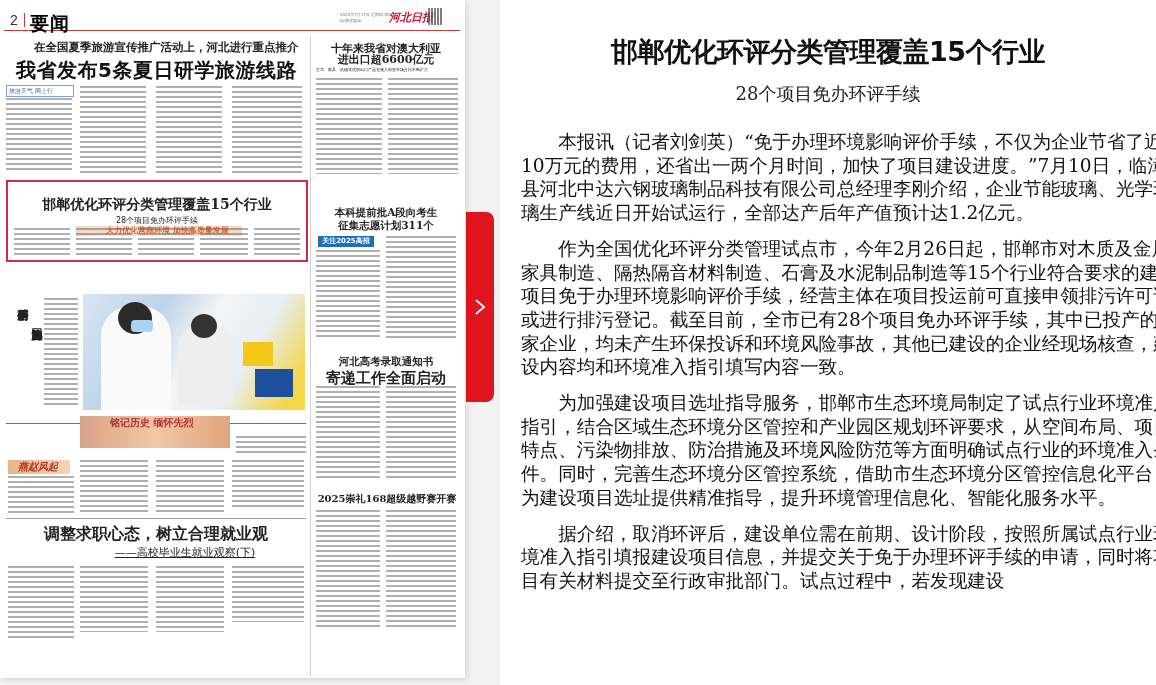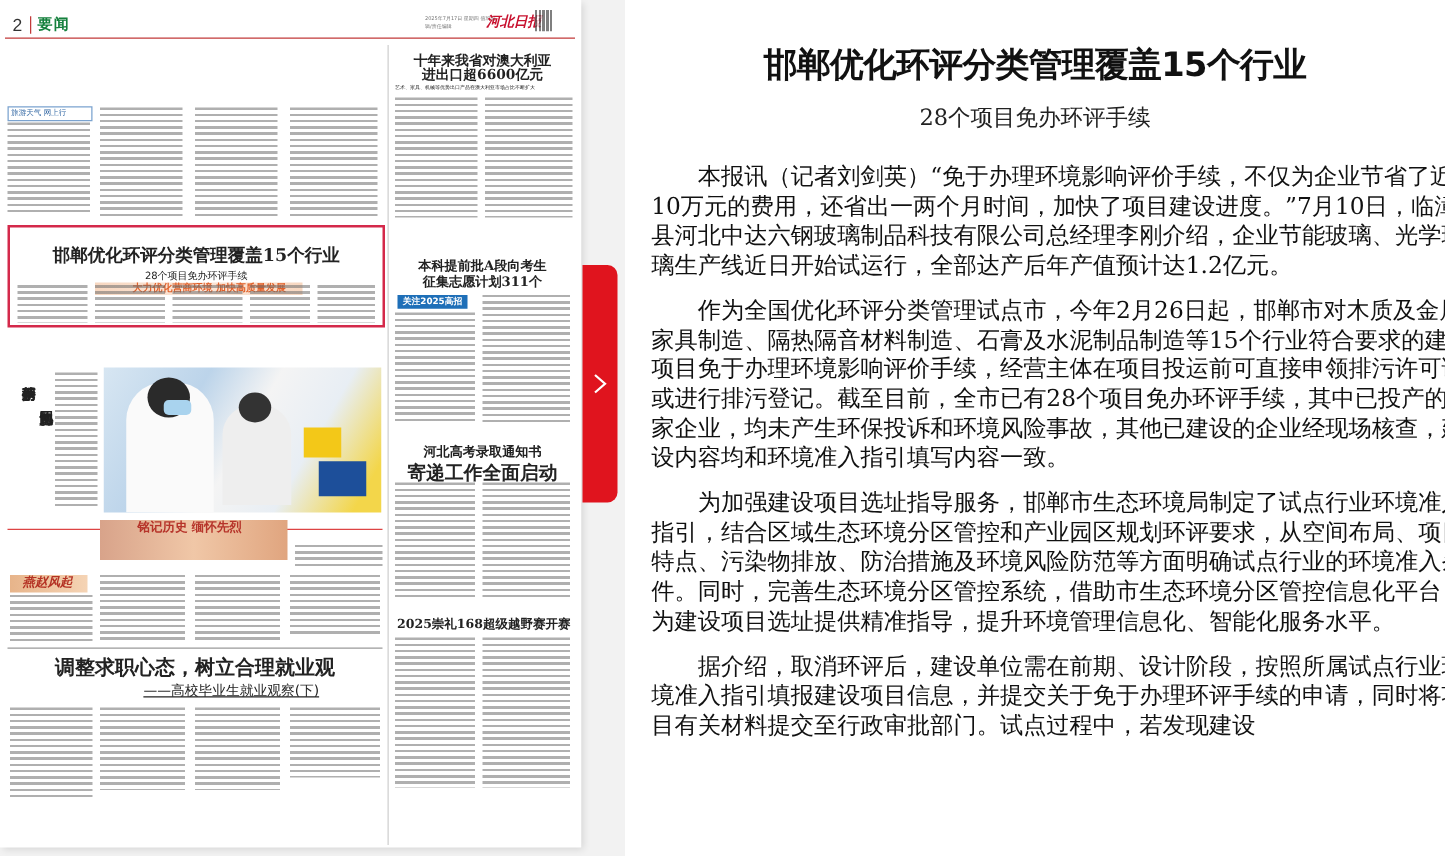--- a/index.html
+++ b/index.html
@@ -2,21 +2,21 @@
 <html><head>
 <meta charset="utf-8">
 <style>
   html,body{margin:0;padding:0;}
   body{width:1156px;height:685px;background:#f2f2f2;position:relative;overflow:hidden;font-family:"DejaVu Sans","Liberation Sans",sans-serif;}
   
   .paper{position:absolute;left:0;top:0;width:465px;height:678px;background:#ffffff;box-shadow:2px 2px 6px rgba(0,0,0,0.12);overflow:hidden;}
   .masthead{position:absolute;left:4px;top:8px;width:456px;height:22px;border-bottom:1px solid #c23a3a;}
   .page-num{position:absolute;left:6px;top:4px;font-size:14px;color:#333;font-family:"Liberation Sans",sans-serif;}
   .page-sep{position:absolute;left:20px;top:5px;width:1px;height:14px;background:#c23a3a;}
-  .section-name{position:absolute;left:26px;top:3px;font-size:12px;font-weight:bold;color:#15803d;font-family:"DejaVu Sans",sans-serif;letter-spacing:1px;text-align:center;}
+  .section-name{position:absolute;left:26px;top:3px;font-size:19px;font-weight:bold;color:#000000;font-family:"DejaVu Sans",sans-serif;letter-spacing:1px;text-align:center;}
   .mast-date{position:absolute;left:336px;top:4px;font-size:4px;color:#777;line-height:6px;width:60px;}
   .mast-logo{position:absolute;left:385px;top:2px;font-size:11px;color:#c8102e;font-weight:bold;font-style:italic;font-family:"DejaVu Serif",serif;}
   .qr{position:absolute;left:424px;top:0px;width:15px;height:17px;background:repeating-linear-gradient(90deg,#555 0 2px,#fff 2px 3px),#fff;opacity:.75;}
   .tx{position:absolute;background:repeating-linear-gradient(180deg,rgba(110,110,110,.55) 0 2px,transparent 2px 5px);}
   .kicker{position:absolute;font-family:"DejaVu Serif",serif;font-weight:bold;color:#222;}
   .h-main{position:absolute;font-family:"DejaVu Sans",sans-serif;font-weight:bold;color:#111;}
   .sub-h{position:absolute;font-family:"DejaVu Serif",serif;font-weight:bold;color:#222;text-align:center;}
   .hl-box{position:absolute;left:6px;top:180px;width:302px;height:82px;border:2px solid #d4294a;box-sizing:border-box;}
   .banner{position:absolute;left:68px;top:-1px;width:166px;height:10px;background:linear-gradient(90deg,#f7d7c0,#fbe6d8,#f7d7c0);margin-top:45px;}
   .banner-text{position:absolute;left:30px;top:0px;font-size:8px;color:#e0602a;font-weight:bold;line-height:10px;white-space:nowrap;}
@@ -56,20 +56,22 @@
 <div class="paper">
   <div class="masthead">
     <span class="page-num">2</span>
     <span class="page-sep"></span>
     <span class="section-name">要闻</span>
     <span class="mast-date">2025年7月17日 星期四 值班编辑/责任编辑</span>
     <span class="mast-logo">河北日报</span>
     <span class="qr"></span>
   </div>
 
+  <div class="kicker" style="left:34px;top:40px;font-size:11.5px;white-space:nowrap;">在全国夏季旅游宣传推广活动上，河北进行重点推介</div>
+  <div class="h-main" style="left:16px;top:57px;font-size:20px;white-space:nowrap;letter-spacing:0.5px;">我省发布5条夏日研学旅游线路</div>
   <div class="box-blue">
       <span>旅游天气 网上行</span>
     </div>
   <div class="tx" style="left:6px;top:98px;width:66px;height:74px;"></div>
   <div class="tx" style="left:80px;top:86px;width:66px;height:88px;"></div>
   <div class="tx" style="left:156px;top:86px;width:66px;height:88px;"></div>
   <div class="tx" style="left:232px;top:86px;width:70px;height:88px;"></div>
 
   <div class="vline" style="left:310px;top:36px;height:640px;"></div>
 

